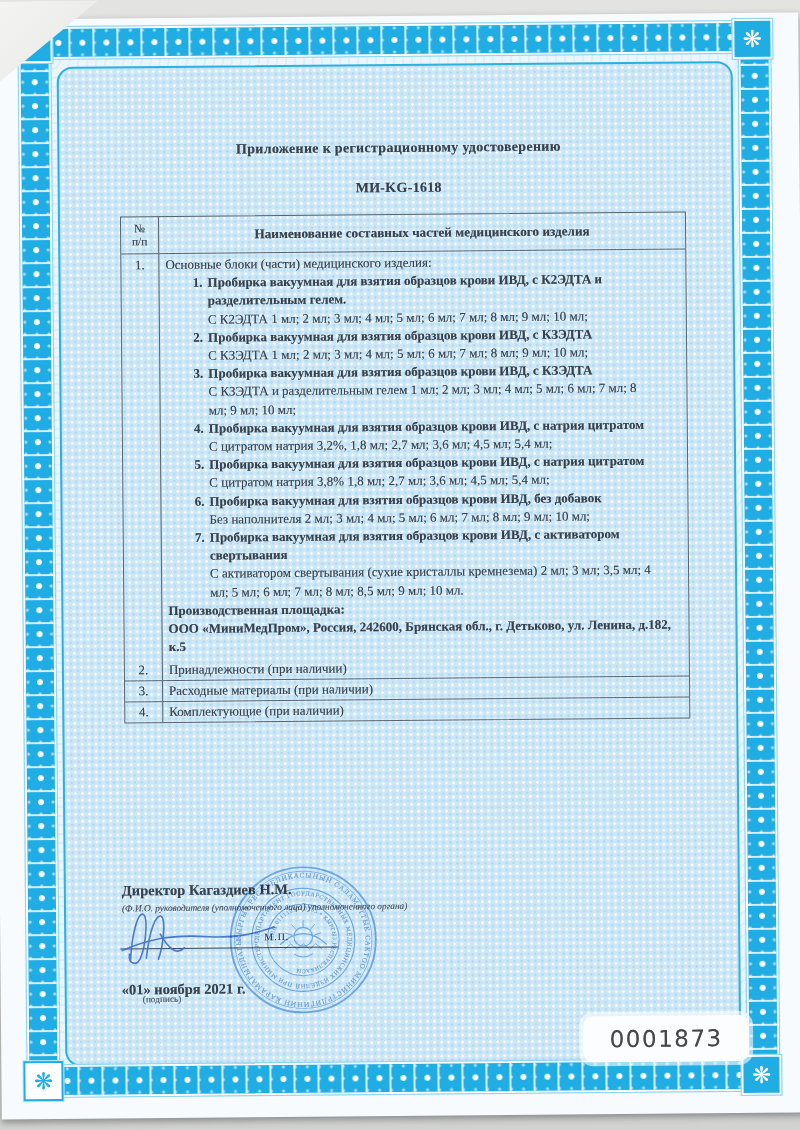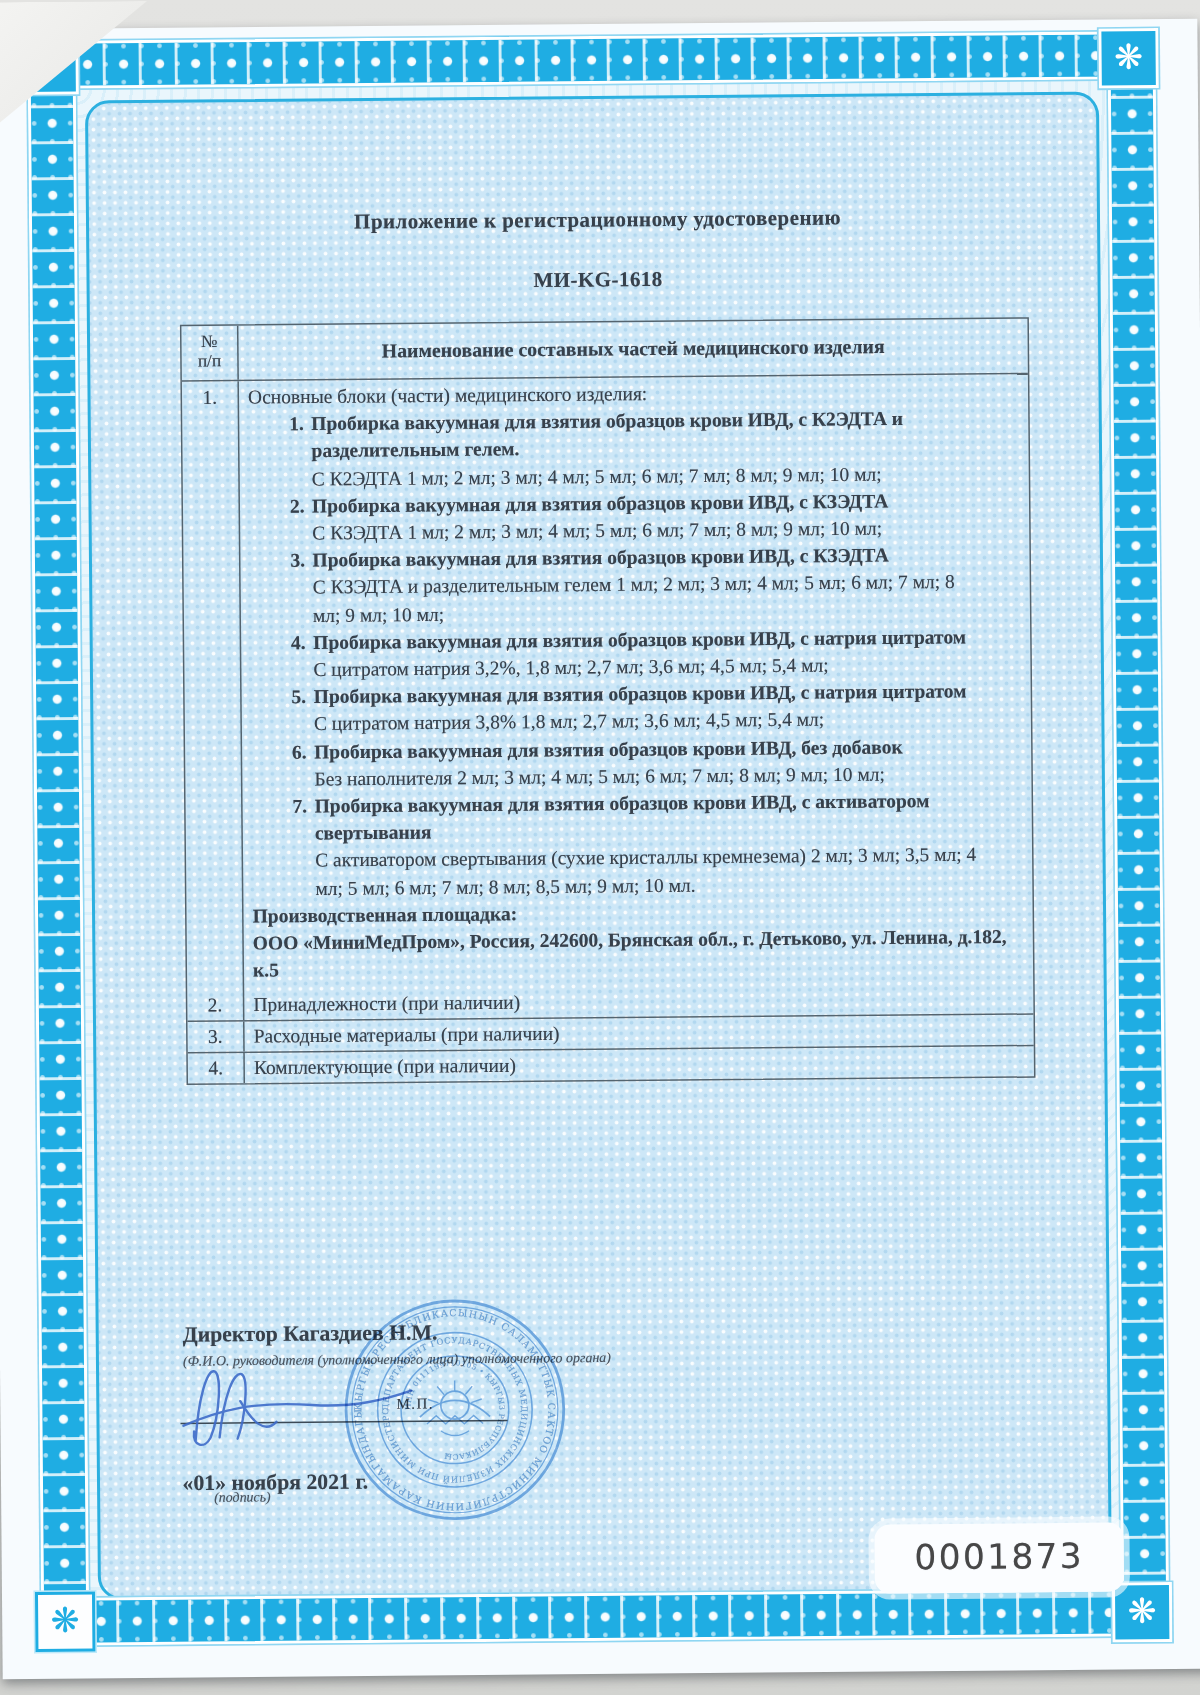--- a/index.html
+++ b/index.html
@@ -72,21 +72,21 @@
   .it-title{font-weight:700;}
   .prod{font-weight:700;width:520px;}
   .srow .ctext{line-height:18px;}
   .srow .cnumcell{line-height:18px;}
 
   .director{position:absolute;left:122px;top:864px;font-weight:700;font-size:14.5px;}
   .dir-caption{position:absolute;left:122px;top:885px;font-style:italic;font-size:9.3px;color:#49535e;}
   .sig-line{position:absolute;left:120px;top:903px;width:218px;height:27px;
             border-bottom:1.1px solid #3c4a56;}
   .mp{position:absolute;left:264px;top:914px;font-size:10px;letter-spacing:1px;}
-  .sig-caption{position:absolute;left:108px;top:976px;font-style:italic;font-size:9.3px;color:#49535e;padding-left:34px;}
+  .sig-caption{position:absolute;left:108px;top:976px;font-size:9.3px;color:#49535e;padding-left:34px;}
   .date-line{position:absolute;left:121px;top:963px;font-weight:700;font-size:14.5px;}
 
   .sig-svg{position:absolute;left:116px;top:886px;z-index:6;}
   .stamp{position:absolute;left:225px;top:845px;width:156px;height:156px;z-index:6;
          mix-blend-mode:multiply;opacity:.92;}
 
   .serial{position:absolute;left:582px;top:1002px;width:166px;height:46px;background:#fbfdff;
           border-radius:10px;display:flex;align-items:center;justify-content:center;
           font-family:"DejaVu Sans","Liberation Sans",sans-serif;font-size:23px;
           letter-spacing:1.5px;color:#474747;box-shadow:0 0 0 4px rgba(250,253,255,.6);}

